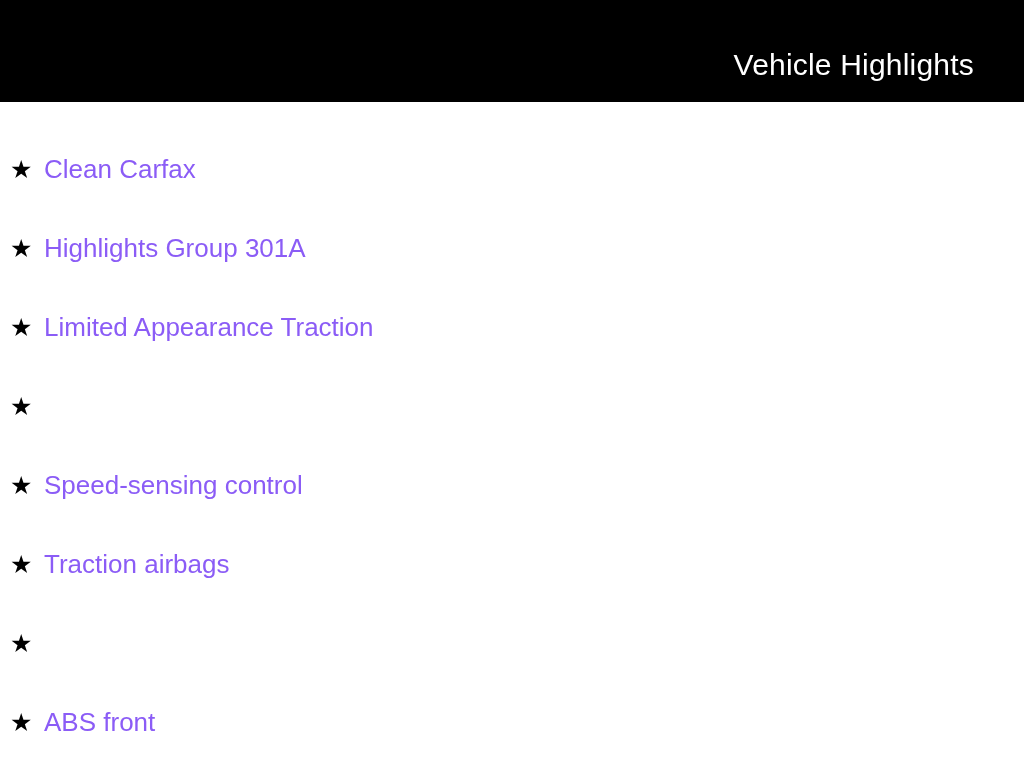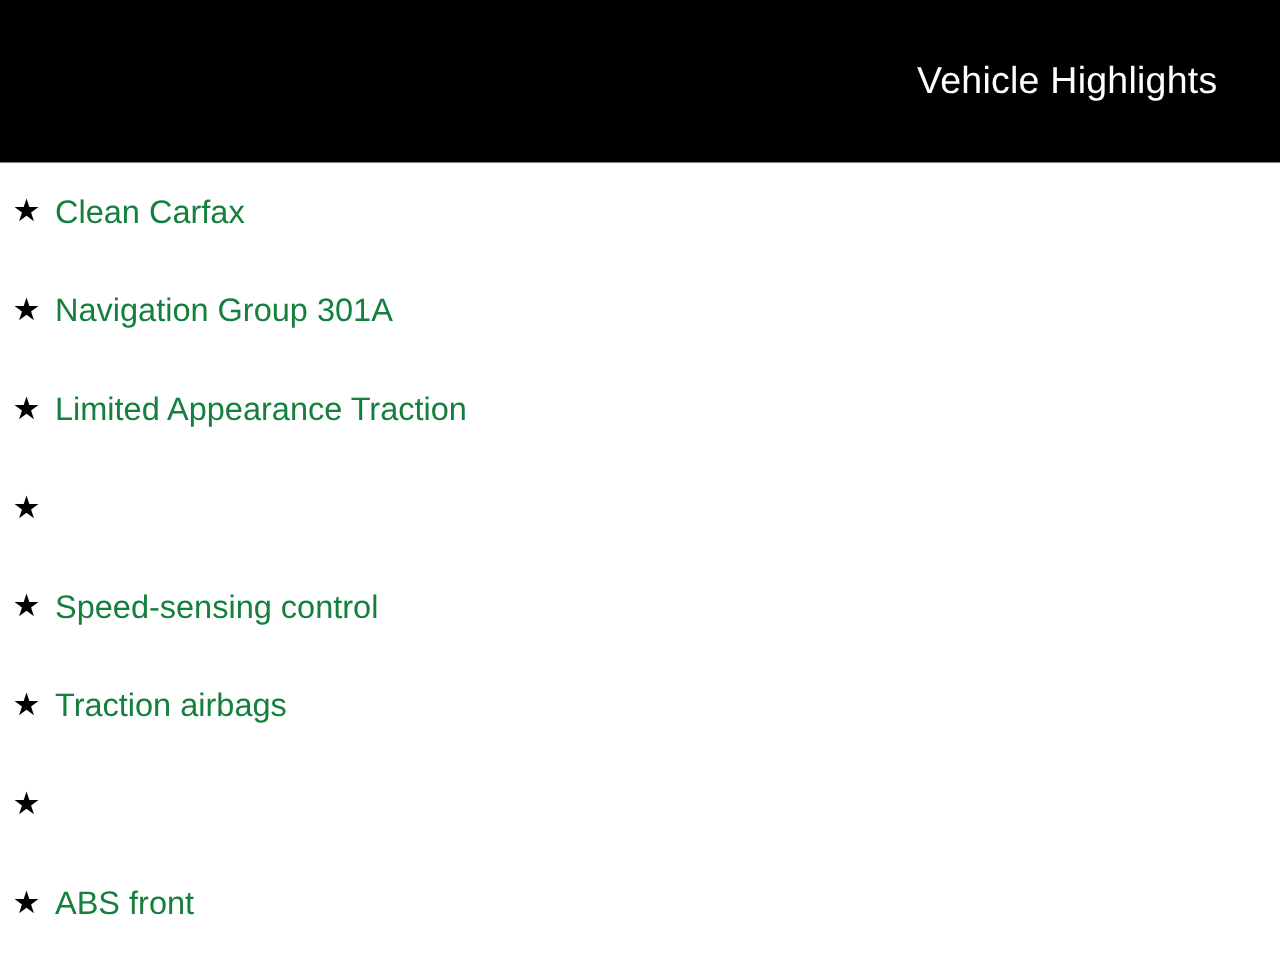--- a/index.html
+++ b/index.html
@@ -17,21 +17,21 @@
     position: relative;
     width: 1024px;
     height: 768px;
     background: #ffffff;
   }
   .header-bar {
     position: absolute;
     top: 0;
     left: 0;
     width: 1024px;
-    height: 130px;
+    height: 102px;
     background: #000000;
     box-sizing: border-box;
   }
   .header-title {
     position: absolute;
     right: 50px;
     top: 48px;
     color: #ffffff;
     font-size: 30px;
     font-weight: 400;
@@ -57,42 +57,42 @@
   .star-icon {
     flex: 0 0 auto;
     width: 34px;
     font-size: 25px;
     line-height: 1;
     color: #000000;
     text-align: left;
   }
   .highlight-text {
     font-size: 26px;
-    color: #15803d;
+    color: #8b5cf6;
     line-height: 1.2;
     white-space: nowrap;
   }
 </style>
 </head>
 <body>
 
 <div class="page">
 
   <div class="header-bar">
     <div class="header-title">Vehicle Highlights</div>
   </div>
 
   <ul class="highlights-list">
     <li class="highlight-item">
       <span class="star-icon">★</span>
       <span class="highlight-text">Clean Carfax</span>
     </li>
     <li class="highlight-item">
       <span class="star-icon">★</span>
-      <span class="highlight-text">Navigation Group 301A</span>
+      <span class="highlight-text">Highlights Group 301A</span>
     </li>
     <li class="highlight-item">
       <span class="star-icon">★</span>
       <span class="highlight-text">Limited Appearance Traction</span>
     </li>
     <li class="highlight-item">
       <span class="star-icon">★</span>
     </li>
     <li class="highlight-item">
       <span class="star-icon">★</span>

